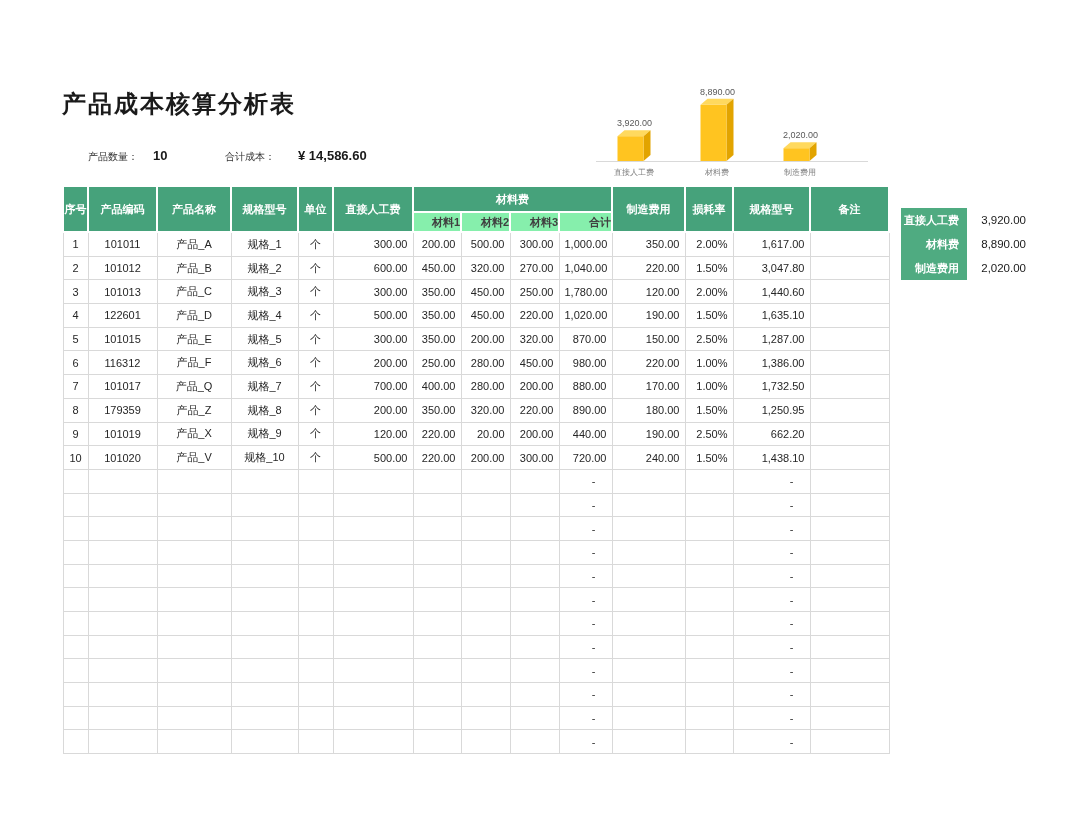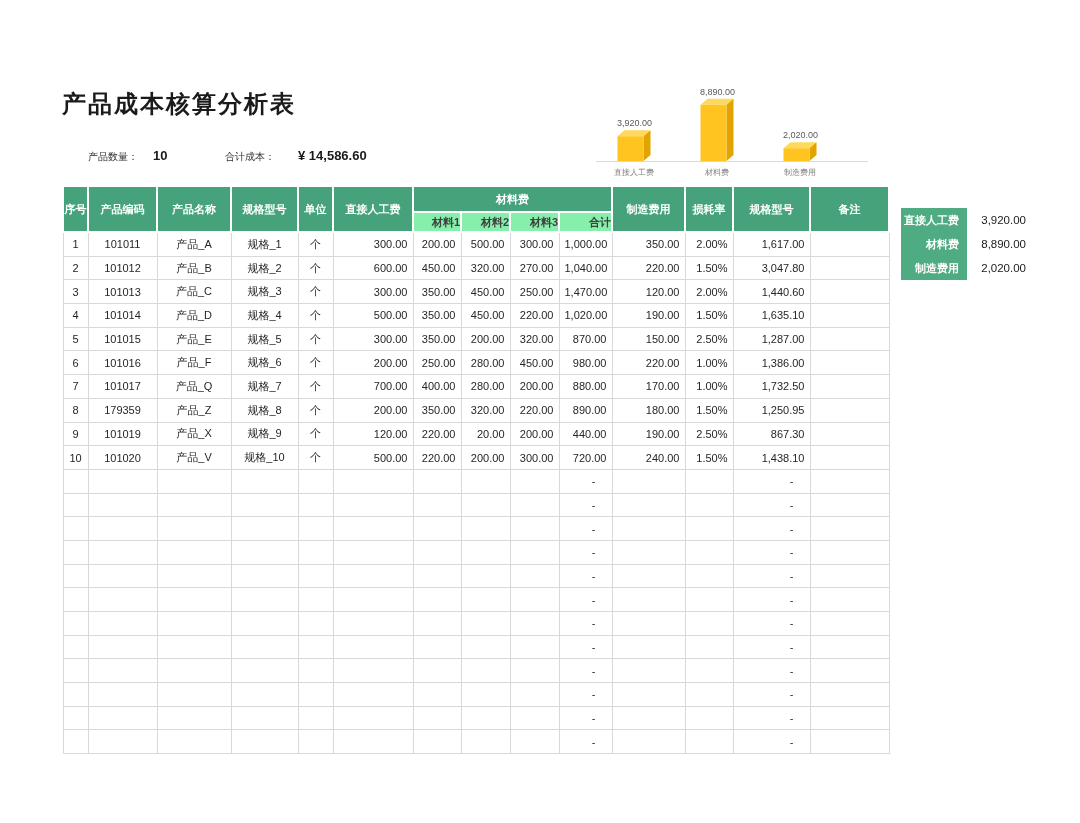--- a/index.html
+++ b/index.html
@@ -163,29 +163,29 @@
       <tr>
         <td class="a-c">3</td>
         <td class="a-c">101013</td>
         <td class="a-c">产品_C</td>
         <td class="a-c">规格_3</td>
         <td class="a-c">个</td>
         <td class="a-r">300.00</td>
         <td class="a-r">350.00</td>
         <td class="a-r">450.00</td>
         <td class="a-r">250.00</td>
-        <td class="a-r">1,470.00</td>
+        <td class="a-r">1,780.00</td>
         <td class="a-r">120.00</td>
         <td class="a-r">2.00%</td>
         <td class="a-r">1,440.60</td>
         <td class="a-l"></td>
       </tr>
       <tr>
         <td class="a-c">4</td>
-        <td class="a-c">101014</td>
+        <td class="a-c">122601</td>
         <td class="a-c">产品_D</td>
         <td class="a-c">规格_4</td>
         <td class="a-c">个</td>
         <td class="a-r">500.00</td>
         <td class="a-r">350.00</td>
         <td class="a-r">450.00</td>
         <td class="a-r">220.00</td>
         <td class="a-r">1,020.00</td>
         <td class="a-r">190.00</td>
         <td class="a-r">1.50%</td>
@@ -203,21 +203,21 @@
         <td class="a-r">200.00</td>
         <td class="a-r">320.00</td>
         <td class="a-r">870.00</td>
         <td class="a-r">150.00</td>
         <td class="a-r">2.50%</td>
         <td class="a-r">1,287.00</td>
         <td class="a-l"></td>
       </tr>
       <tr>
         <td class="a-c">6</td>
-        <td class="a-c">101016</td>
+        <td class="a-c">116312</td>
         <td class="a-c">产品_F</td>
         <td class="a-c">规格_6</td>
         <td class="a-c">个</td>
         <td class="a-r">200.00</td>
         <td class="a-r">250.00</td>
         <td class="a-r">280.00</td>
         <td class="a-r">450.00</td>
         <td class="a-r">980.00</td>
         <td class="a-r">220.00</td>
         <td class="a-r">1.00%</td>
@@ -262,21 +262,21 @@
         <td class="a-c">产品_X</td>
         <td class="a-c">规格_9</td>
         <td class="a-c">个</td>
         <td class="a-r">120.00</td>
         <td class="a-r">220.00</td>
         <td class="a-r">20.00</td>
         <td class="a-r">200.00</td>
         <td class="a-r">440.00</td>
         <td class="a-r">190.00</td>
         <td class="a-r">2.50%</td>
-        <td class="a-r">867.30</td>
+        <td class="a-r">662.20</td>
         <td class="a-l"></td>
       </tr>
       <tr>
         <td class="a-c">10</td>
         <td class="a-c">101020</td>
         <td class="a-c">产品_V</td>
         <td class="a-c">规格_10</td>
         <td class="a-c">个</td>
         <td class="a-r">500.00</td>
         <td class="a-r">220.00</td>

